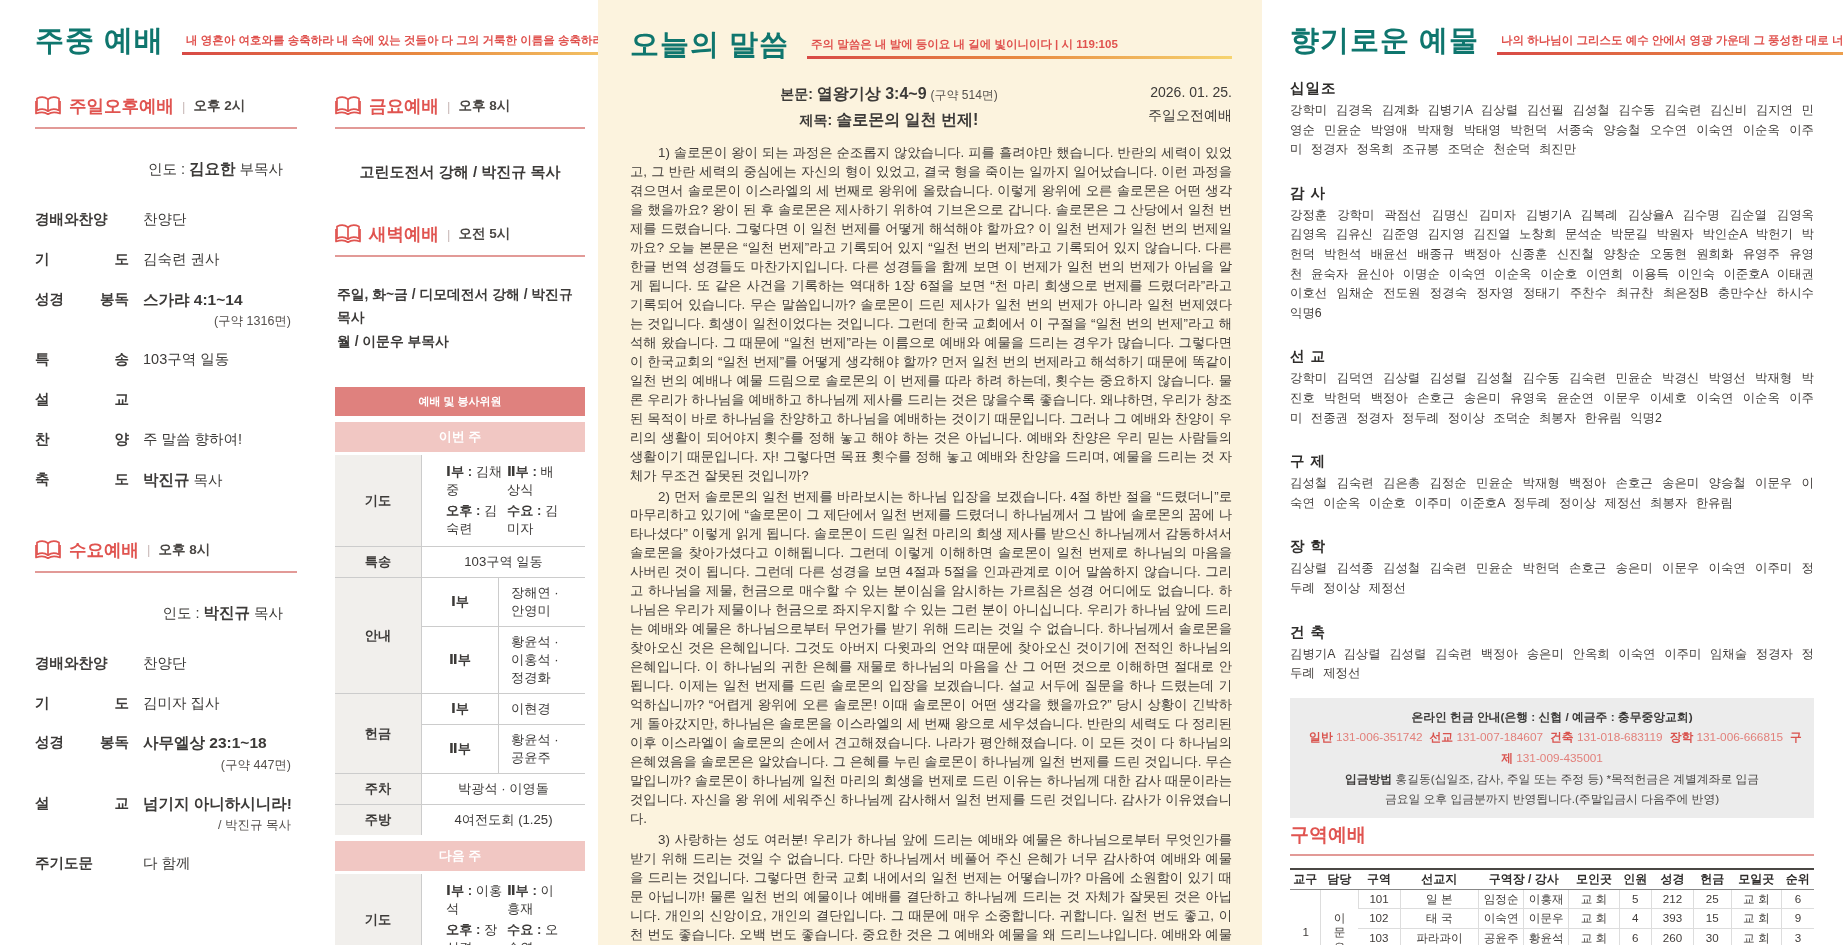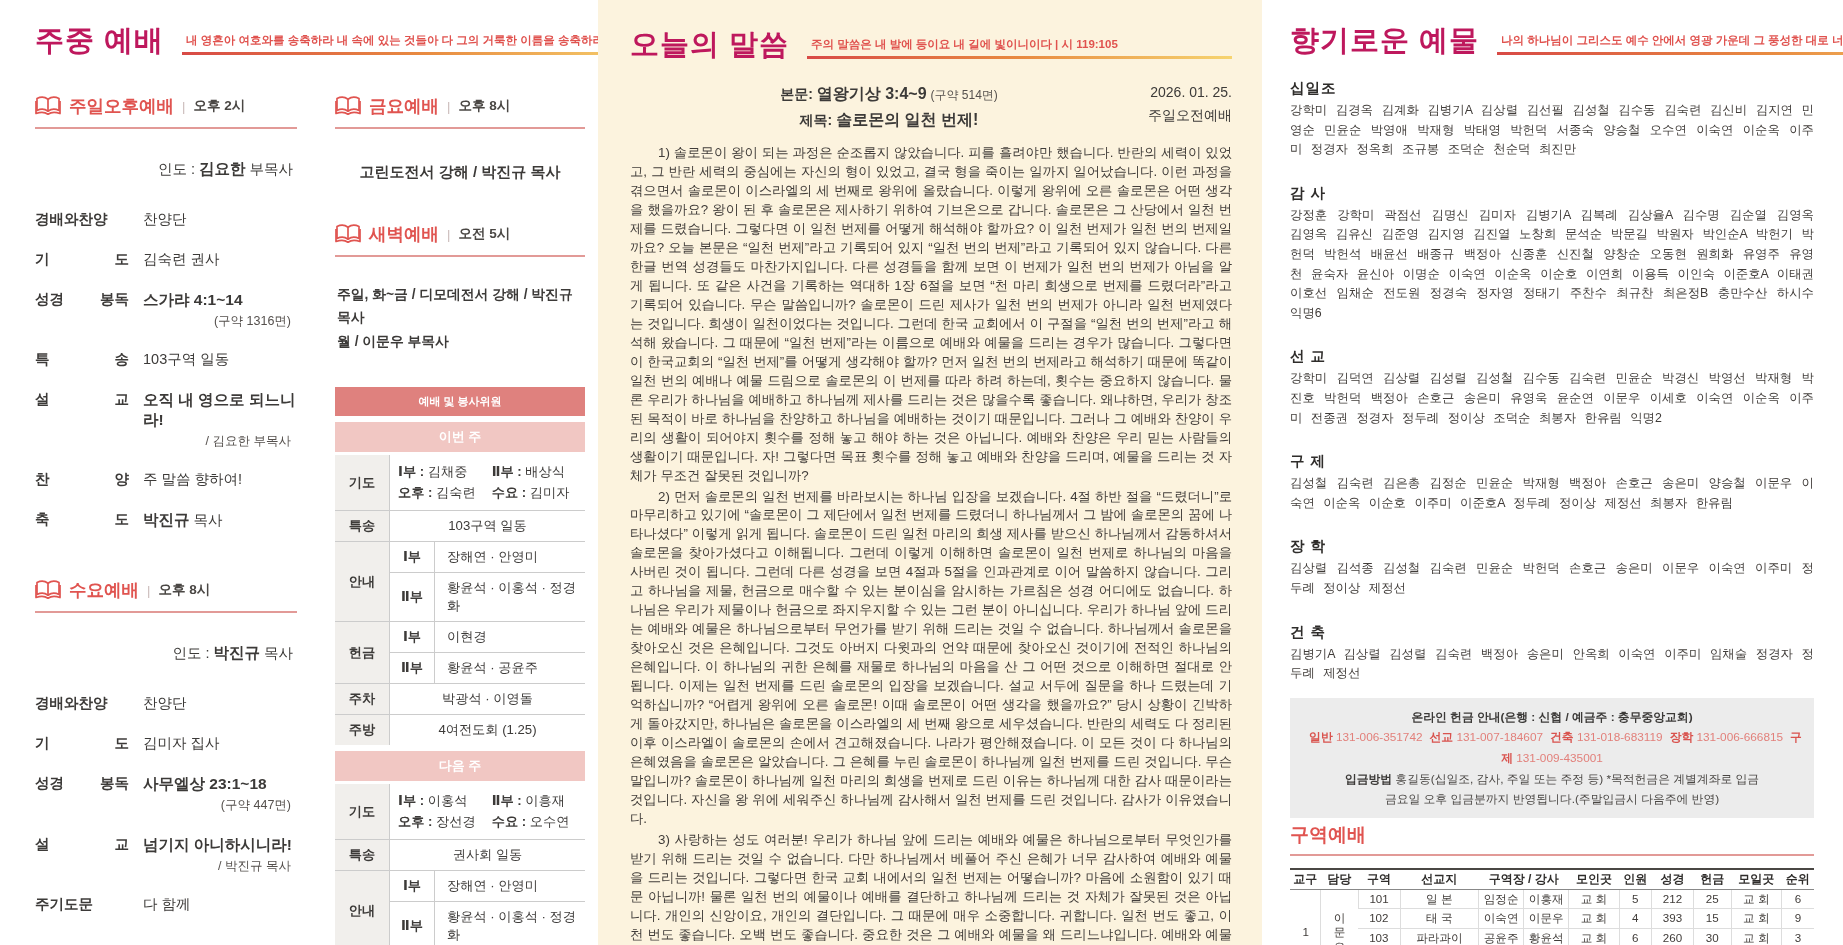--- a/index.html
+++ b/index.html
@@ -1,55 +1,55 @@
 <!DOCTYPE html>
 <html><head>
 <meta charset="utf-8">
 <style>
   html,body{margin:0;padding:0;background:#ffffff;}
   body{width:1843px;height:945px;position:relative;overflow:hidden;
        font-family:"Liberation Sans","DejaVu Sans",sans-serif;color:#3c3a38;}
 
   
   .bighead{display:flex;align-items:flex-end;gap:18px;}
-  .bigtitle{font-size:29px;font-weight:bold;color:#be185d;letter-spacing:1px;white-space:nowrap;line-height:1;}
+  .bigtitle{font-size:29px;font-weight:bold;color:#0f766e;letter-spacing:1px;white-space:nowrap;line-height:1;}
   .bigrule{flex:1;display:flex;flex-direction:column;}
   .bigverse{font-size:11.5px;font-weight:bold;color:#e0524e;text-align:center;padding:0 4px 4px 4px;white-space:nowrap;overflow:hidden;}
   .bigverse.right{text-align:left;}
   .grad{height:3px;background:linear-gradient(to right,#d84a46,#e88a40,#f6d470);}
 
   
   .sechead{display:flex;align-items:center;gap:8px;border-bottom:2px solid #e29a97;padding-bottom:9px;}
   .bookicon{width:26px;height:20px;color:#e05450;flex:none;}
   .secname{font-size:17.5px;font-weight:bold;color:#e05450;white-space:nowrap;}
   .secdiv{color:#c9b8b7;font-size:13px;}
   .sectime{font-size:13.5px;font-weight:bold;color:#4a4744;}
 
   
   .col-left{position:absolute;left:35px;top:26px;width:550px;height:910px;}
   .subcol{position:absolute;top:68px;}
   .subcolA{left:0;width:262px;}
   .subcolB{left:300px;width:250px;}
-  .leader-line{text-align:right;font-size:14.5px;margin:30px 4px 30px 0;color:#3c3a38;}
+  .leader-line{text-align:right;font-size:14.5px;margin:30px 14px 30px 0;color:#3c3a38;}
   .leader-line b{font-size:15.5px;}
   .svc-row{display:flex;margin-bottom:21px;font-size:14.5px;line-height:1.3;}
   .svc-label{width:94px;flex:none;font-weight:bold;color:#3c3a38;text-align:justify;text-align-last:justify;margin-right:14px;}
   .svc-val{flex:1;}
   .svc-val .val{color:#3c3a38;}
   .svc-val .val.bold{font-weight:bold;font-size:15.5px;}
   .svc-sub{font-size:12.5px;color:#55504d;margin-top:3px;text-align:right;padding-right:6px;}
   .center-line{text-align:center;font-size:15px;font-weight:bold;margin:34px 0 40px 0;color:#3c3a38;}
   .dawn-lines{font-size:13.8px;font-weight:bold;line-height:1.7;margin:26px 0 34px 2px;color:#3c3a38;}
   .wed-block{margin-top:48px;}
 
   
   table.committee{width:100%;border-collapse:collapse;margin-top:6px;font-size:13.2px;}
   .committee-title{background:#df817e;color:#fff;font-weight:bold;font-size:11px;text-align:center;padding:7px 0;}
   td.week-band{background:#f1c7c3;color:#fff;font-weight:bold;font-size:13px;text-align:center;padding:3px 0;border-top:6px solid #fff;border-bottom:3px solid #fff;}
-  .committee td{border-top:1px solid #ccc;padding:6px 0;}
+  .committee td{border-top:1px solid #ccc;padding:6px 16px;}
   .committee td.week-band{border-top-width:6px;border-top-color:#fff;}
   td.clabel{background:#f1efec;font-weight:bold;text-align:center;width:54px;border-right:1px solid #ccc;color:#3c3a38;}
   td.subcell{width:44px;text-align:center;font-weight:bold;border-right:1px solid #ccc;color:#3c3a38;}
   td.namecell{padding-left:12px;}
   td.center-cell{text-align:center;}
   .prayer-grid{display:grid;grid-template-columns:1.05fr 1fr;row-gap:3px;padding:2px 4px 2px 8px;}
   .prayer-item .pk{font-weight:bold;}
 
   
   .col-mid{position:absolute;left:598px;top:0;width:664px;height:945px;background:#fcf3de;box-sizing:border-box;padding:30px 30px 14px 32px;overflow:hidden;}
@@ -122,21 +122,20 @@
         <div class="svc-row">
           <span class="svc-label">성경 봉독</span>
           <div class="svc-val"><span class="val bold">스가랴 4:1~14</span><div class="svc-sub">(구약 1316면)</div></div>
         </div>
         <div class="svc-row">
           <span class="svc-label">특 송</span>
           <div class="svc-val"><span class="val">103구역 일동</span></div>
         </div>
         <div class="svc-row">
           <span class="svc-label">설 교</span>
-          <div class="svc-val"><span class="val bold">오직 내 영으로 되느니라!</span><div class="svc-sub">/ 김요한 부목사</div></div>
         </div>
         <div class="svc-row">
           <span class="svc-label">찬 양</span>
           <div class="svc-val"><span class="val">주 말씀 향하여!</span></div>
         </div>
         <div class="svc-row">
           <span class="svc-label">축 도</span>
           <div class="svc-val"><span class="val bold">박진규</span><span class="suffix"> 목사</span></div>
         </div>
       </div>

